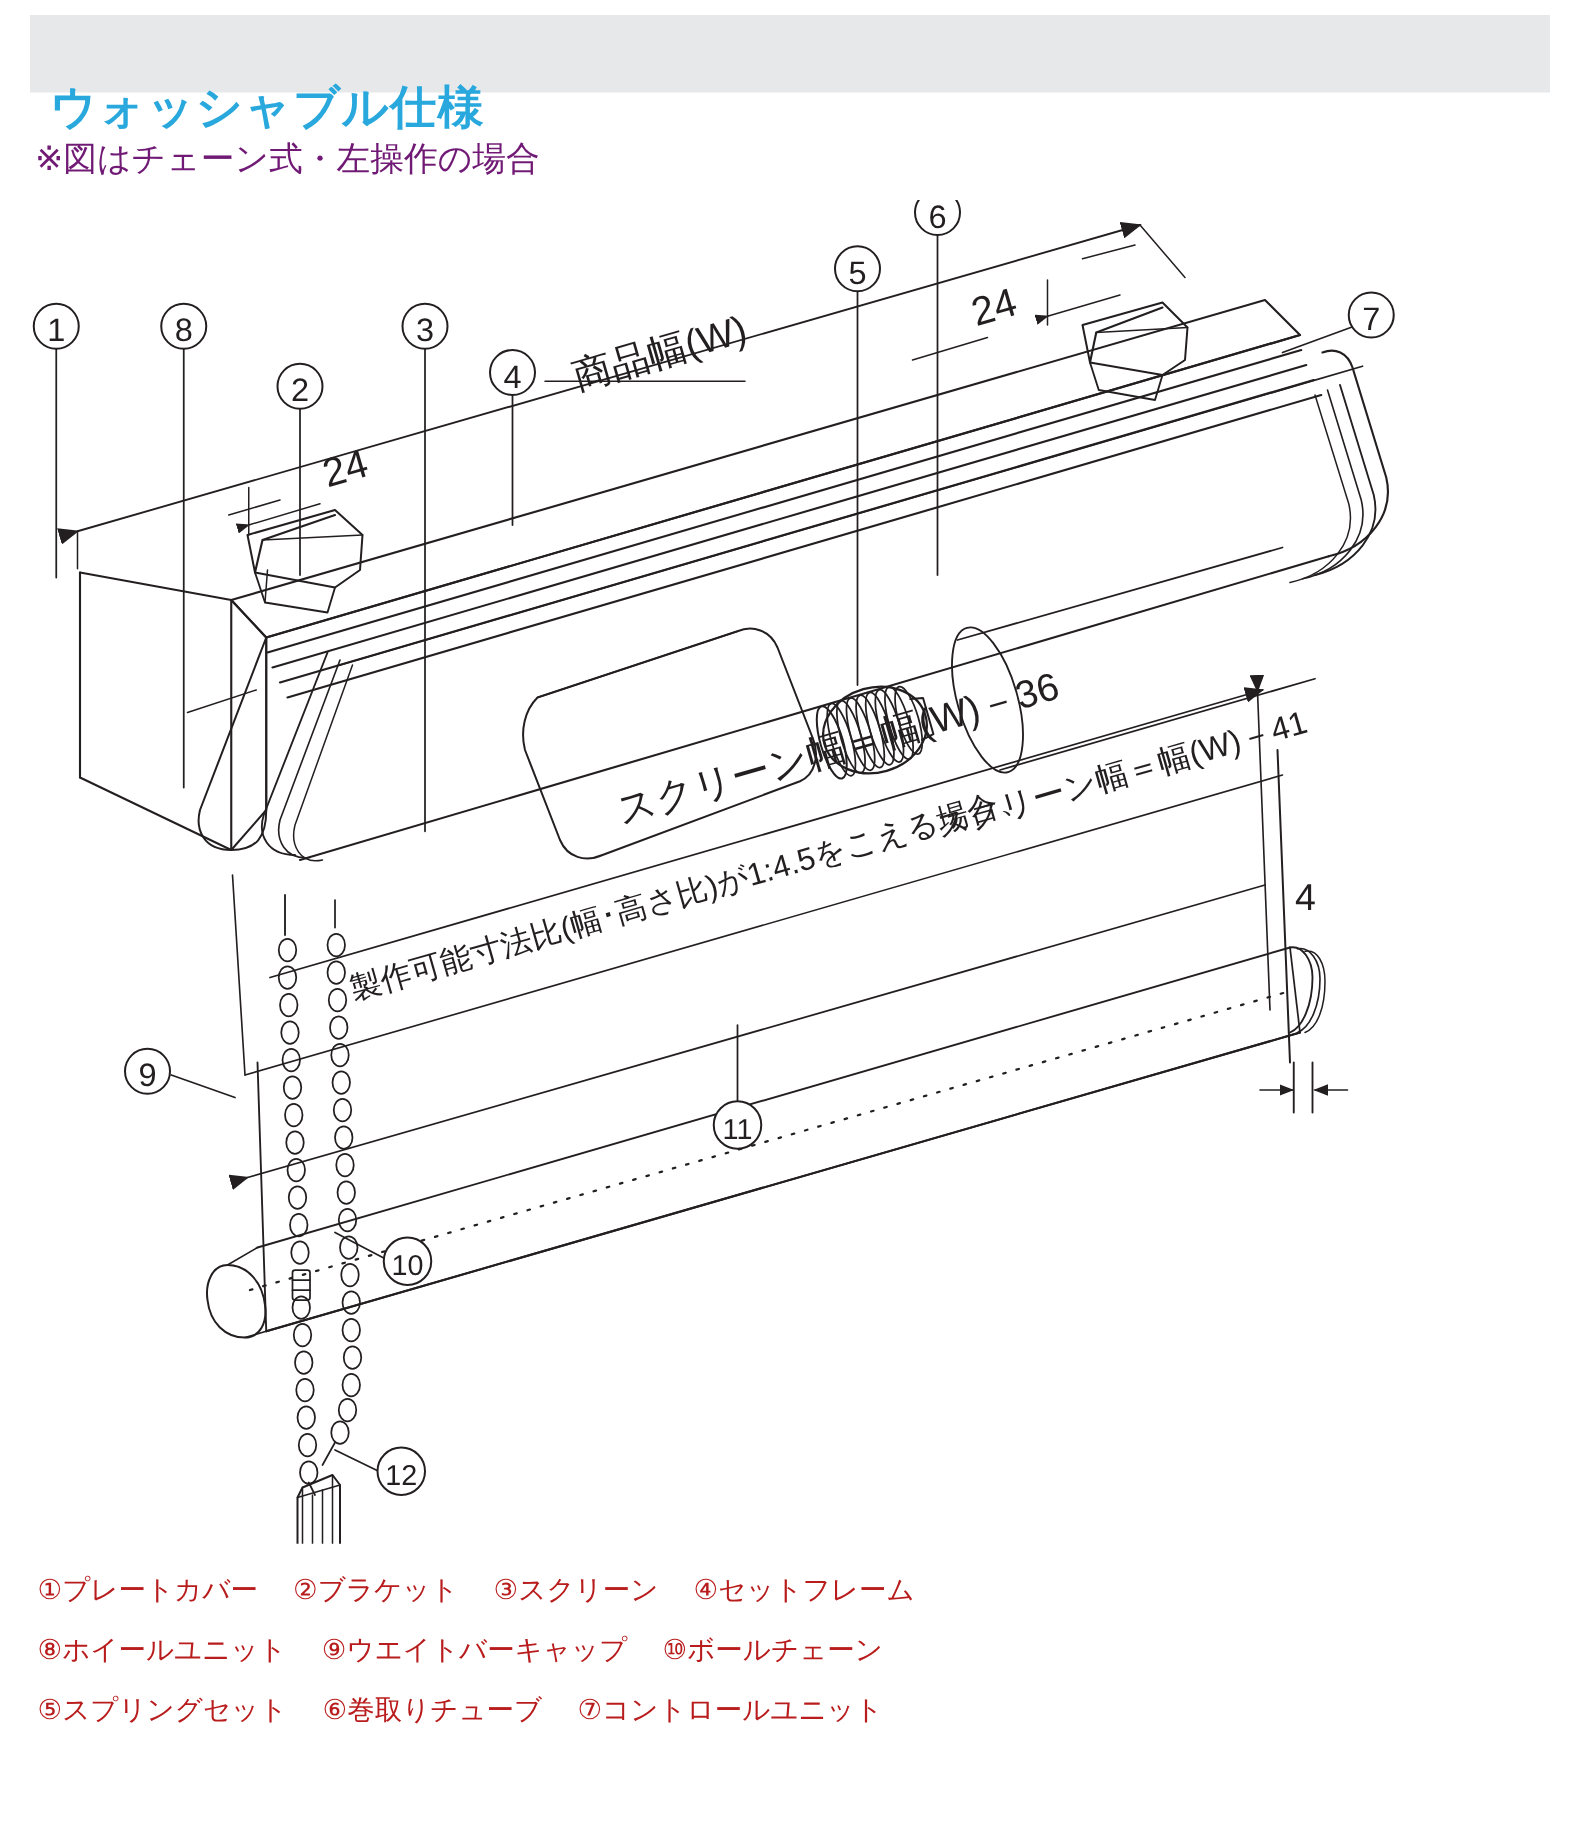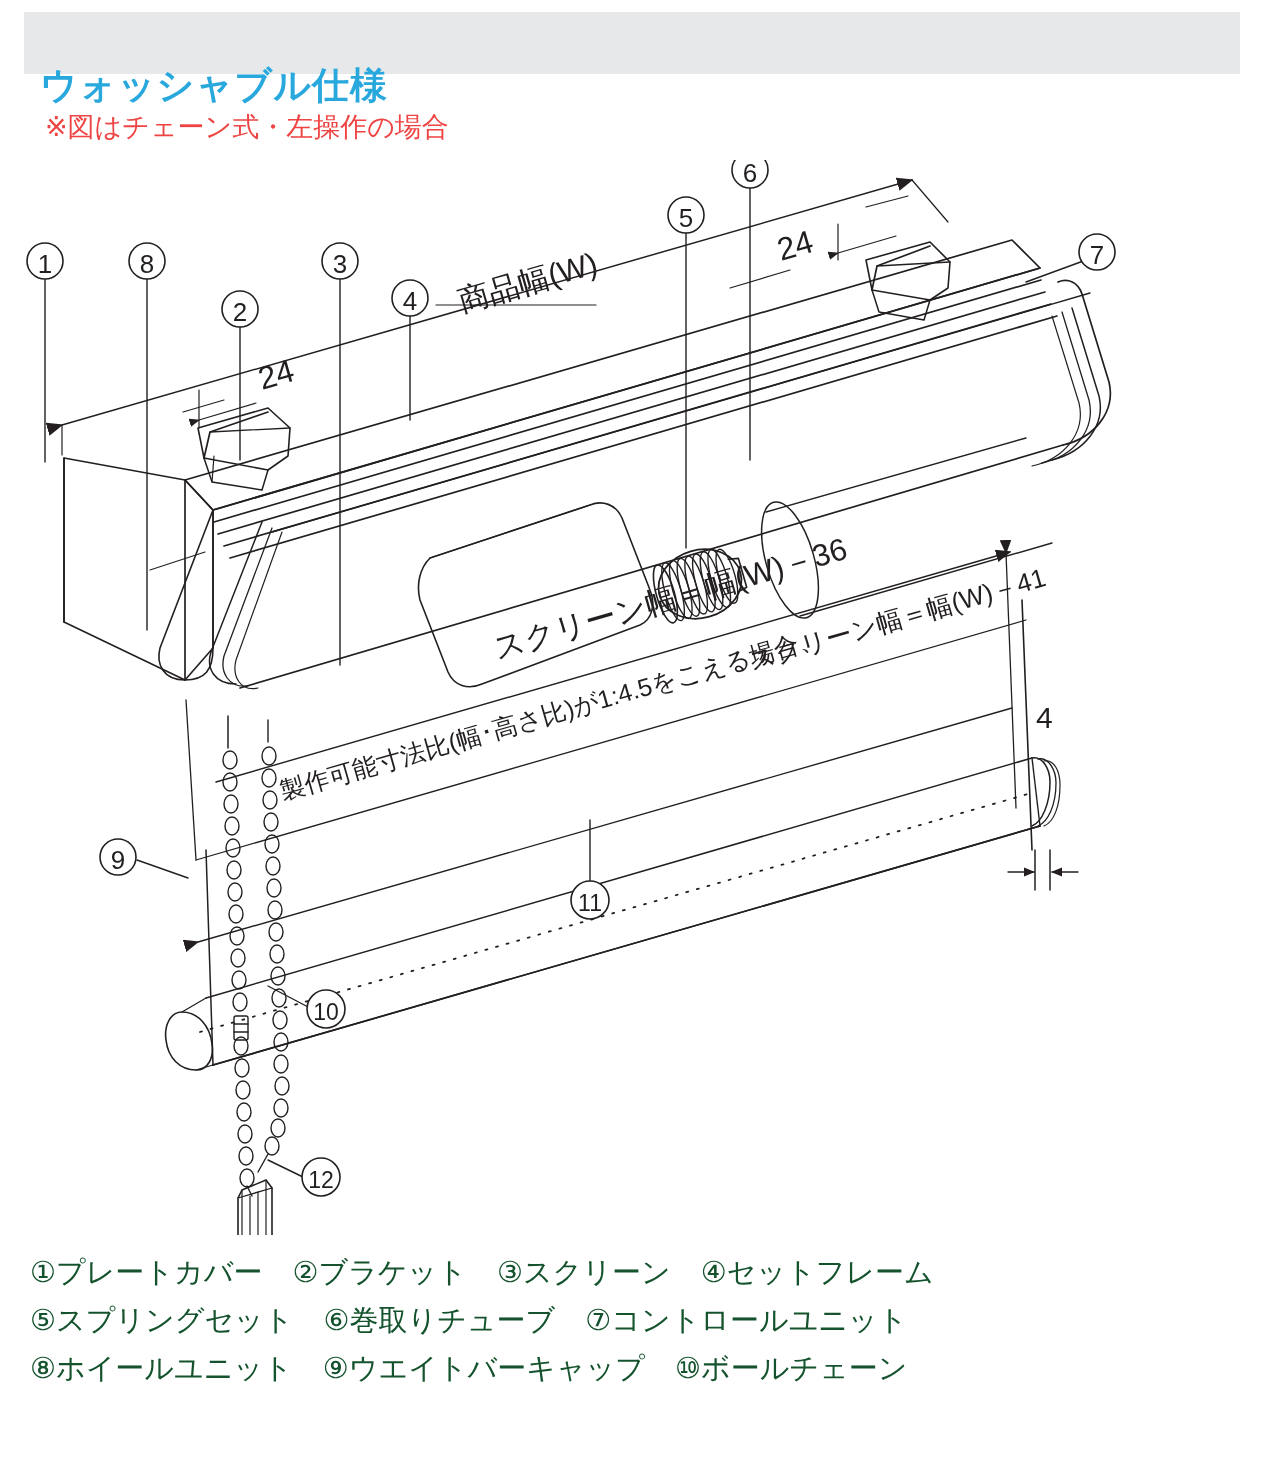--- a/index.html
+++ b/index.html
@@ -32,25 +32,25 @@
     font-size: 37px;
     line-height: 44px;
     font-weight: 700;
     color: #29a8dd;
     letter-spacing: 1px;
     white-space: nowrap;
     margin-top: 48px;
   }
   #subtitle {
     position: absolute;
-    left: 45px;
+    left: 28px;
     top: 110px;
     font-size: 27px;
     line-height: 34px;
-    color: #ef4444;
+    color: #701a75;
     white-space: nowrap;
   }
 
   
   #diagram-wrap {
     position: absolute;
     left: 0;
     top: 160px;
     width: 1272px;
     height: 1075px;
@@ -58,23 +58,23 @@
   #diagram-svg { display: block; }
 
   
   #legend {
     position: absolute;
     left: 30px;
     top: 1248px;
     width: 1210px;
   }
   .legend-line {
-    font-size: 29px;
+    font-size: 22px;
     line-height: 48px;
-    color: #14532d;
+    color: #b91c1c;
     white-space: nowrap;
   }
   .legend-item { display: inline; margin-right: 22px; }
 </style>
 </head>
 <body>
 
 <div id="header-bar"></div>
 <div id="header-title">ウォッシャブル仕様</div>
 <div id="subtitle">※図はチェーン式・左操作の場合</div>
@@ -341,22 +341,22 @@
 </div>
 
 <div id="legend">
   <div class="legend-line">
     <span class="legend-item"><span>①</span><span>プレートカバー</span></span>
     <span class="legend-item"><span>②</span><span>ブラケット</span></span>
     <span class="legend-item"><span>③</span><span>スクリーン</span></span>
     <span class="legend-item"><span>④</span><span>セットフレーム</span></span>
   </div>
   <div class="legend-line">
+    <span class="legend-item"><span>⑧</span><span>ホイールユニット</span></span>
+    <span class="legend-item"><span>⑨</span><span>ウエイトバーキャップ</span></span>
+    <span class="legend-item"><span>⑩</span><span>ボールチェーン</span></span>
+  </div>
+  <div class="legend-line">
     <span class="legend-item"><span>⑤</span><span>スプリングセット</span></span>
     <span class="legend-item"><span>⑥</span><span>巻取りチューブ</span></span>
     <span class="legend-item"><span>⑦</span><span>コントロールユニット</span></span>
   </div>
-  <div class="legend-line">
-    <span class="legend-item"><span>⑧</span><span>ホイールユニット</span></span>
-    <span class="legend-item"><span>⑨</span><span>ウエイトバーキャップ</span></span>
-    <span class="legend-item"><span>⑩</span><span>ボールチェーン</span></span>
-  </div>
 </div>
 
 </body></html>

